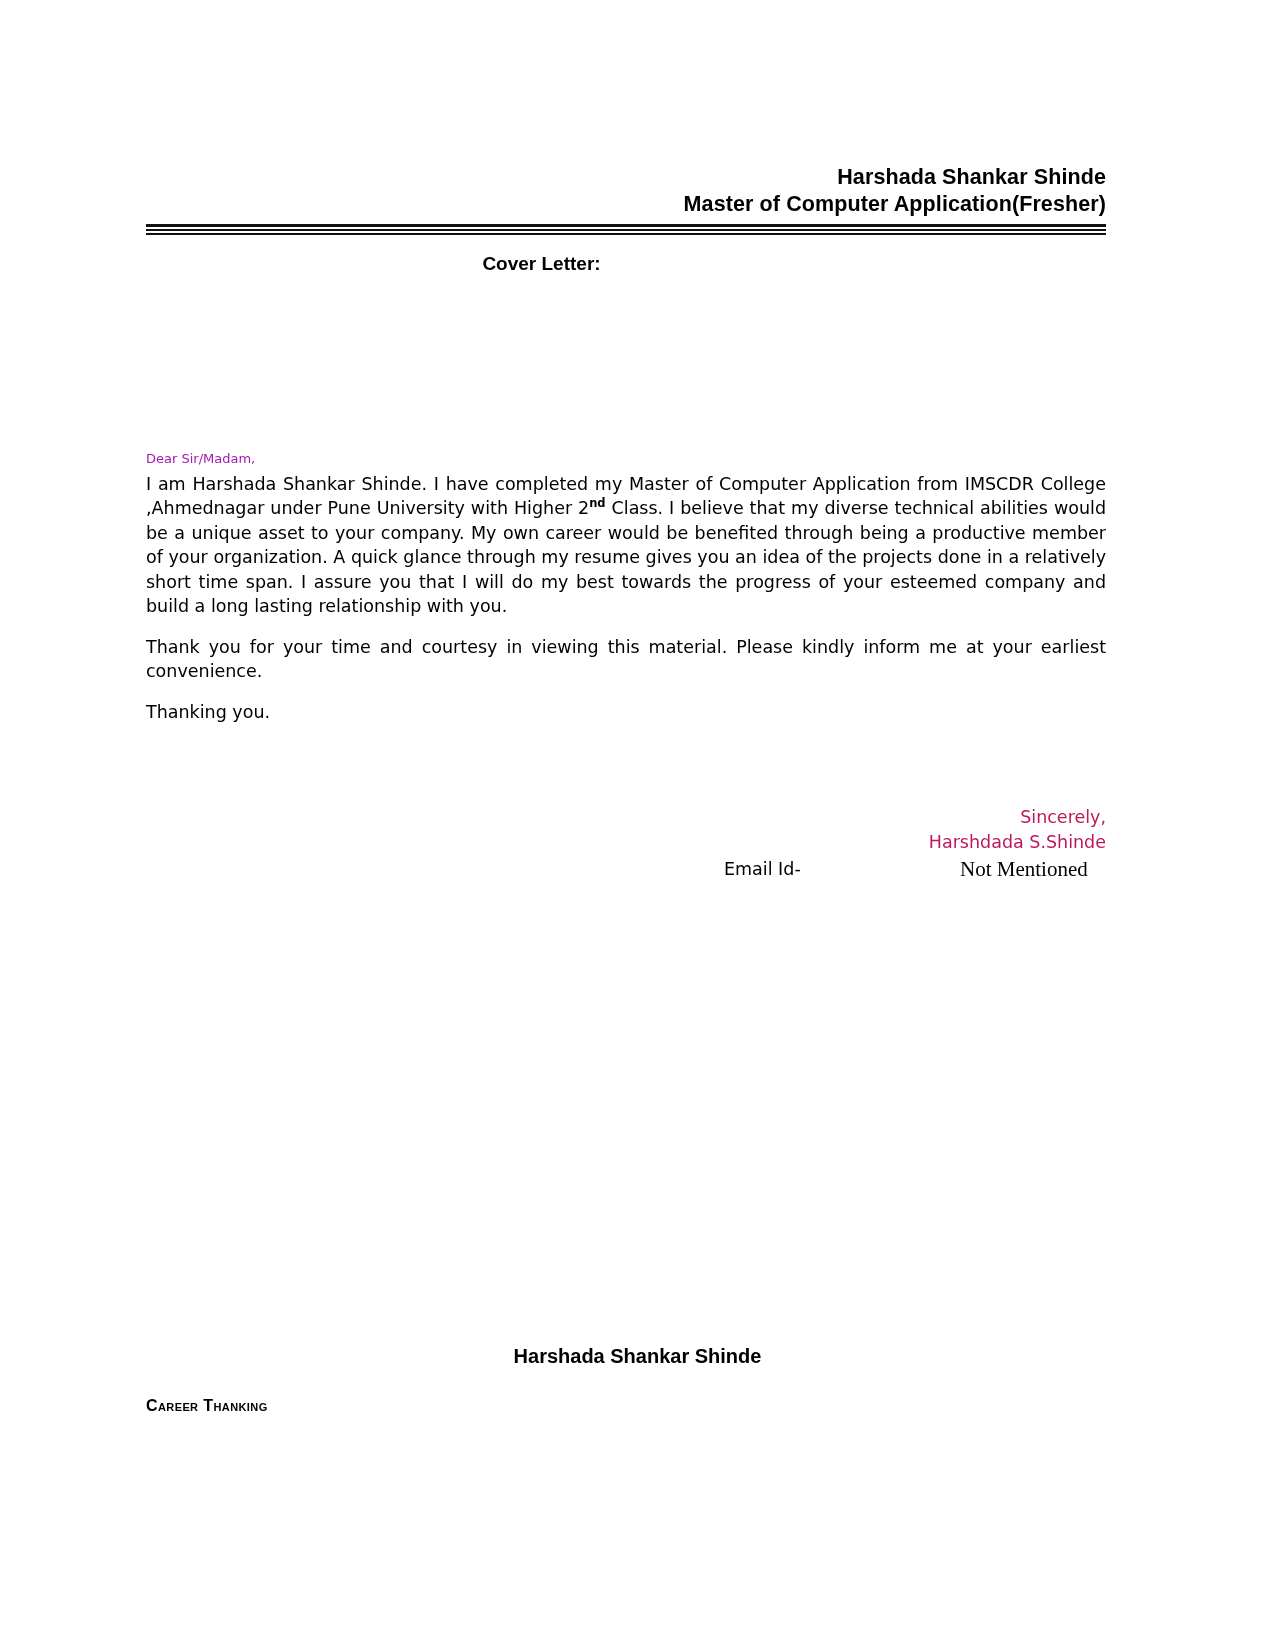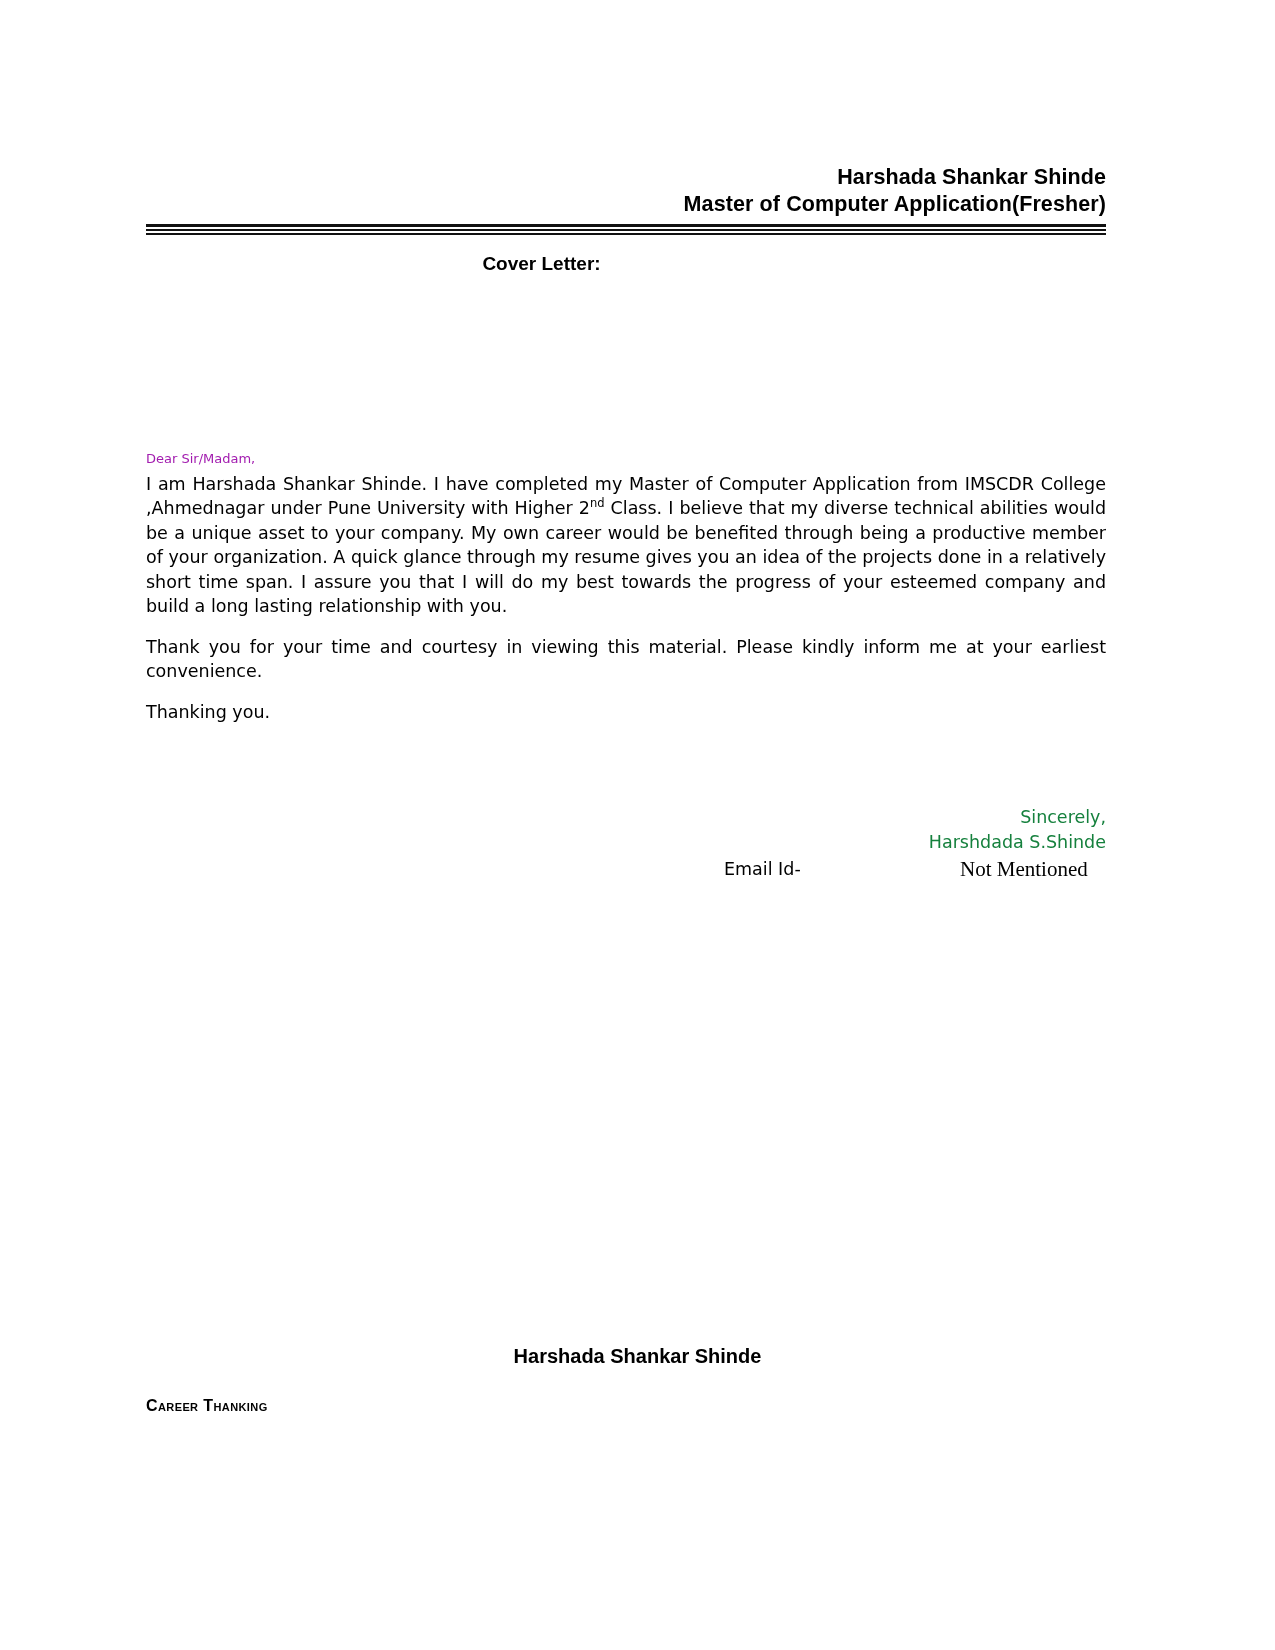--- a/index.html
+++ b/index.html
@@ -107,35 +107,36 @@
   .para.spaced {
     margin-top: 16px;
   }
   .para.last-nojust {
     text-align: left;
   }
   sup.ordinal {
     font-size: 11.5px;
     vertical-align: super;
     line-height: 0;
+    font-weight: bold;
   }
 
   
   .sign-block {
     position: absolute;
     left: 146px;
     top: 805px;
     width: 960px;
   }
   .sign-line {
     text-align: right;
     font-family: "DejaVu Sans", sans-serif;
     font-size: 17.5px;
     line-height: 25px;
-    color: #15803d;
+    color: #be185d;
   }
   .email-row {
     position: relative;
     height: 28px;
     line-height: 28px;
   }
   .email-label {
     position: absolute;
     left: 578px;
     top: 0;

